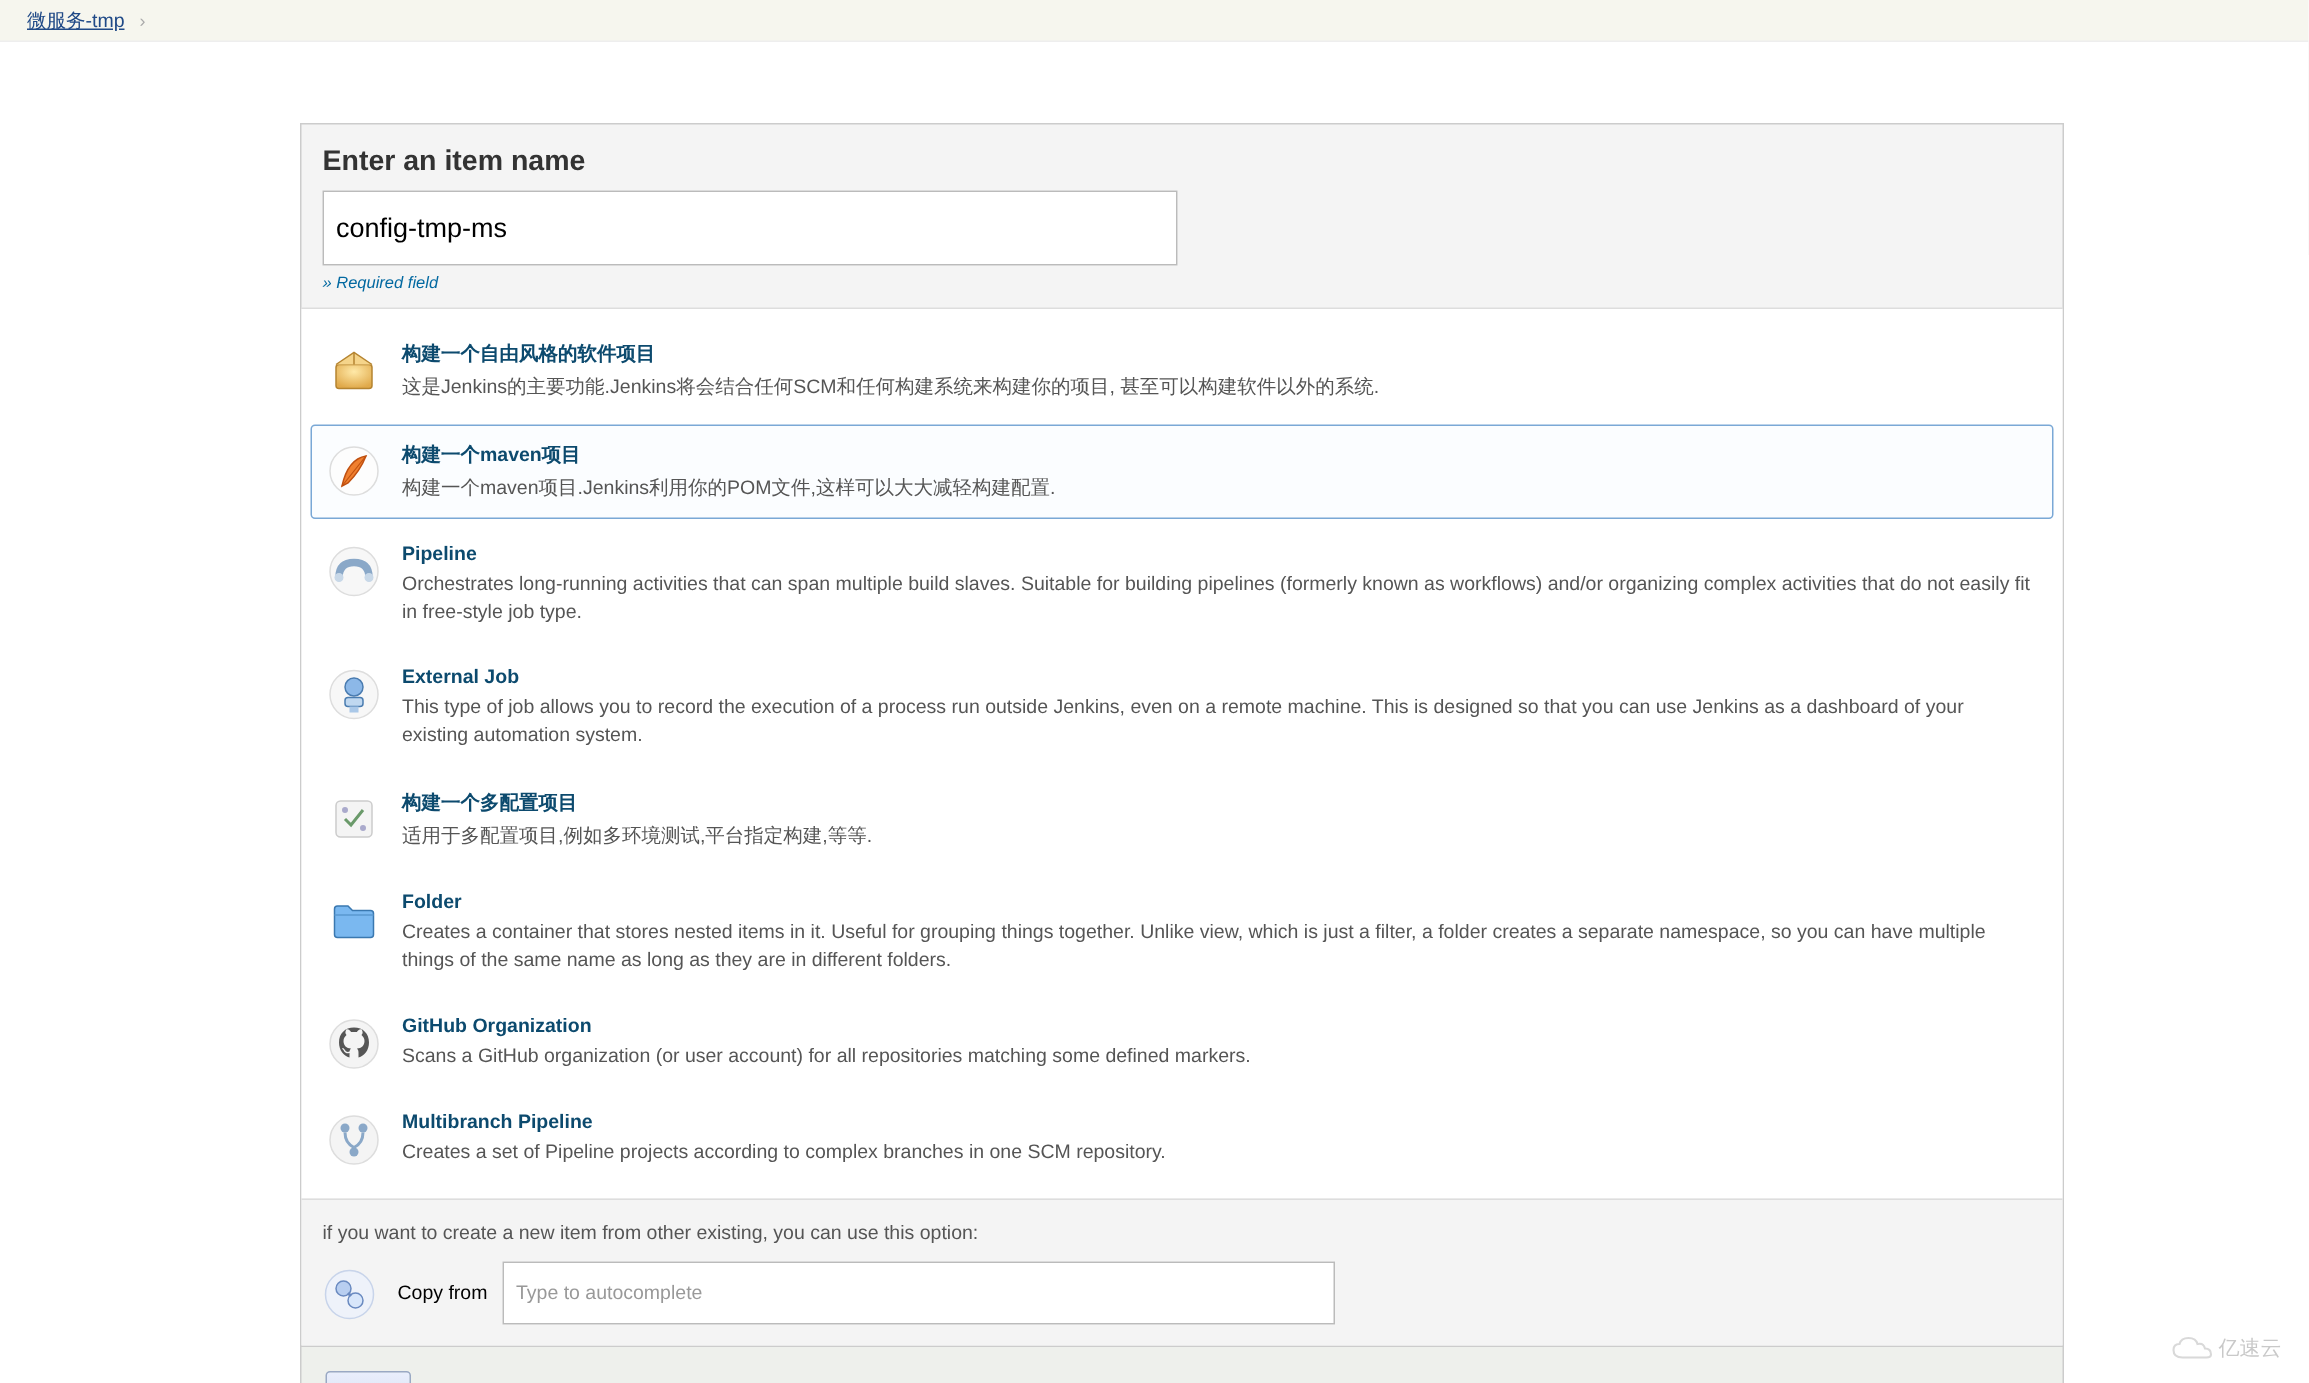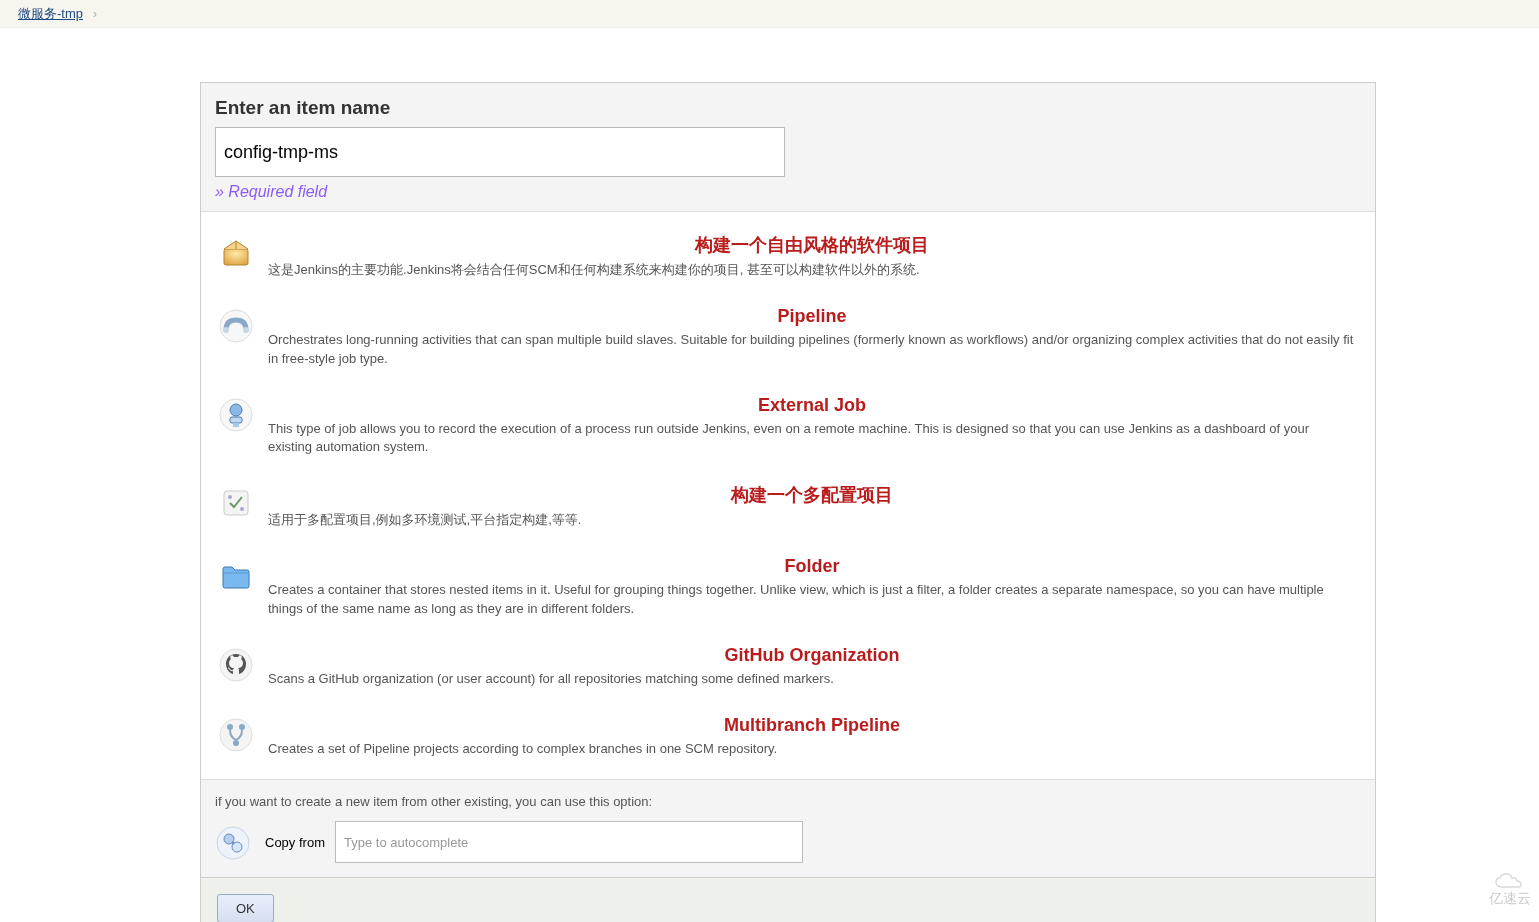--- a/index.html
+++ b/index.html
@@ -44,22 +44,22 @@
   }
   .name-input {
     width: 570px;
     height: 50px;
     font-size: 18px;
     padding: 4px 8px;
     border: 1px solid #bbb;
     background: #fff;
   }
   .required-note {
-    font-size: 16px;
-    color: #8b5cf6;
+    font-size: 11px;
+    color: #0369a1;
     font-style: italic;
     margin-top: 6px;
   }
   
   .type-list {
     background: #fff;
     padding: 6px 0 6px 0;
   }
   .type-item {
     display: flex;
@@ -77,24 +77,23 @@
   .type-icon {
     width: 36px;
     height: 36px;
     flex-shrink: 0;
     margin-right: 14px;
     margin-top: 2px;
   }
   .type-text { flex: 1; }
   .type-title {
     font-weight: bold;
-    font-size: 18px;
-    color: #b91c1c;
+    font-size: 13px;
+    color: #0c4a6e;
     margin-bottom: 4px;
-    text-align: center;
   }
   .type-desc {
     font-size: 13px;
     color: #555;
     line-height: 1.45;
   }
   
   .copy-section {
     background: #f4f4f4;
     border-top: 1px solid #ddd;
@@ -109,21 +108,21 @@
     display: flex;
     align-items: center;
   }
   .copy-row .type-icon { margin-right: 14px; }
   .copy-label {
     font-size: 13px;
     color: #000000;
     margin-right: 10px;
   }
   .copy-input {
-    width: 468px;
+    width: 555px;
     height: 28px;
     padding: 20px 8px;
     font-size: 13px;
     border: 1px solid #bbb;
     background: #fff;
     color: #333;
   }
   .copy-input::placeholder { color: #999; }
   
   .footer-panel {
@@ -139,28 +138,27 @@
     font-size: 13px;
     border: 1px solid #9aa9c4;
     background: linear-gradient(#e9eefc, #d6dff0);
     border-radius: 3px;
     cursor: pointer;
     color: #333;
   }
   
   .watermark {
     position: fixed;
-    right: 8px;
+    right: 18px;
     bottom: 14px;
     opacity: 0.45;
     display: flex;
     align-items: center;
     color: #888;
     font-size: 14px;
-    flex-direction: column;
   }
   .watermark svg { margin-right: 4px; }
 </style>
 </head>
 <body>
 
 <div class="breadcrumb-bar">
   <span class="breadcrumb-link">微服务-tmp</span>
   <span class="breadcrumb-sep">›</span>
 </div>
@@ -185,20 +183,31 @@
               </defs>
               <rect x="6" y="14" width="24" height="16" rx="2" fill="url(#gb)" stroke="#b58430"></rect>
               <path d="M6 14 L18 6 L30 14" fill="#f5d48a" stroke="#b58430"></path>
               <path d="M18 6 L18 14" stroke="#b58430"></path>
             </svg></span>
           <div class="type-text">
             <div class="type-title">构建一个自由风格的软件项目</div>
             <div class="type-desc">这是Jenkins的主要功能.Jenkins将会结合任何SCM和任何构建系统来构建你的项目, 甚至可以构建软件以外的系统.</div>
           </div>
         </div>
+        <div class="type-item selected">
+          <span class="type-icon"><svg viewBox="0 0 36 36">
+              <circle cx="18" cy="18" r="16" fill="#fdfdfd" stroke="#ddd"></circle>
+              <path d="M10 28 Q14 10 26 8 Q22 18 14 26 Z" fill="#f08030" stroke="#c05010"></path>
+              <path d="M10 28 L26 8" stroke="#c05010" stroke-width="0.8"></path>
+            </svg></span>
+          <div class="type-text">
+            <div class="type-title">构建一个maven项目</div>
+            <div class="type-desc">构建一个maven项目.Jenkins利用你的POM文件,这样可以大大减轻构建配置.</div>
+          </div>
+        </div>
         <div class="type-item">
           <span class="type-icon"><svg viewBox="0 0 36 36">
               <circle cx="18" cy="18" r="16" fill="#f7f7f7" stroke="#ddd"></circle>
               <path d="M8 22 Q8 12 18 12 Q28 12 28 22" fill="none" stroke="#8aa8c8" stroke-width="5" stroke-linecap="round"></path>
               <circle cx="8" cy="22" r="3" fill="#c8d8e8"></circle>
               <circle cx="28" cy="22" r="3" fill="#c8d8e8"></circle>
             </svg></span>
           <div class="type-text">
             <div class="type-title">Pipeline</div>
             <div class="type-desc">Orchestrates long-running activities that can span multiple build slaves. Suitable for building pipelines (formerly known as workflows) and/or organizing complex activities that do not easily fit in free-style job type.</div>

